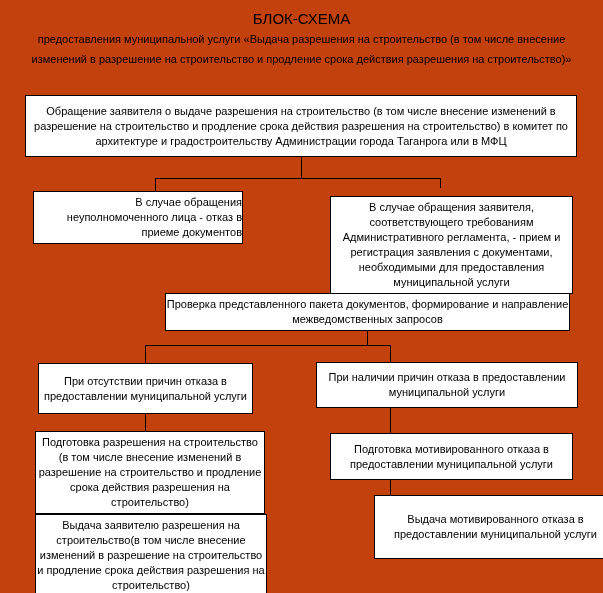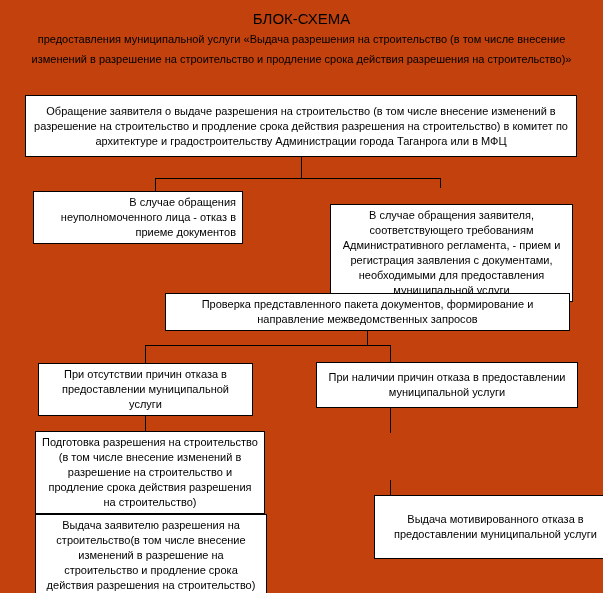--- a/index.html
+++ b/index.html
@@ -49,25 +49,25 @@
     position: absolute;
     box-sizing: border-box;
     border: 1px solid #000000;
     background: #ffffff;
     display: flex;
     align-items: center;
     justify-content: center;
     text-align: center;
     font-size: 11px;
     line-height: 15px;
-    padding: 3px 6px;
+    padding: 3px 0;
   }
   .node-application   { left: 25px;  top: 95px;  width: 552px; min-height: 62px; }
   .node-unauthorized  { left: 33px;  top: 191px; width: 210px; min-height: 50px; text-align: right; }
-  .node-compliant     { left: 330px; top: 204px; width: 243px; min-height: 94px; }
+  .node-compliant     { left: 330px; top: 196px; width: 243px; min-height: 94px; }
   .node-check         { left: 165px; top: 293px; width: 405px; min-height: 36px; }
   .node-no-refusal    { left: 38px;  top: 363px; width: 215px; min-height: 51px; }
   .node-refusal       { left: 316px; top: 362px; width: 262px; min-height: 46px; }
   .node-prep-permit   { left: 35px;  top: 431px; width: 230px; min-height: 64px; }
   .node-prep-refusal  { left: 330px; top: 433px; width: 243px; min-height: 47px; }
   .node-issue-permit  { left: 35px;  top: 514px; width: 232px; min-height: 65px; }
   .node-issue-refusal { left: 330px; top: 495px; width: 243px; min-height: 64px; margin-left: 44px; }
 </style>
 </head>
 <body>
@@ -114,20 +114,23 @@
   </div>
 
   <div class="node node-no-refusal">
     <span>При отсутствии причин отказа в предоставлении муниципальной услуги</span>
   </div>
 
   <div class="node node-prep-permit">
     <span>Подготовка разрешения на строительство (в том числе внесение изменений в разрешение на строительство и продление срока действия разрешения на строительство)</span>
   </div>
 
+  <div class="node node-prep-refusal">
+    <span>Подготовка мотивированного отказа в предоставлении муниципальной услуги</span>
+  </div>
 
   <div class="node node-issue-permit">
     <span>Выдача заявителю разрешения на строительство(в том числе внесение изменений в разрешение на строительство и продление срока действия разрешения на строительство)</span>
   </div>
 
   <div class="node node-issue-refusal">
     <span>Выдача мотивированного отказа в предоставлении муниципальной услуги</span>
   </div>
 
 </div>

